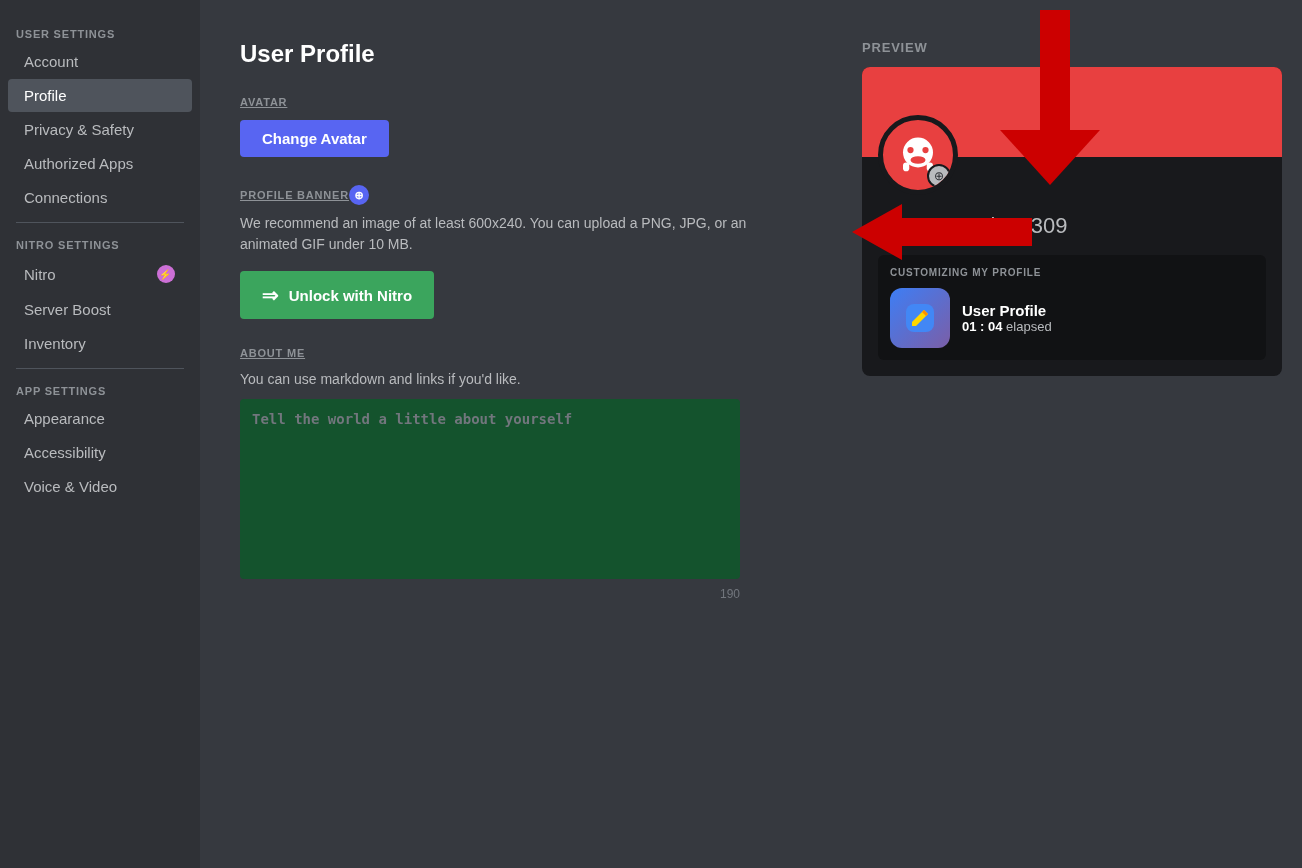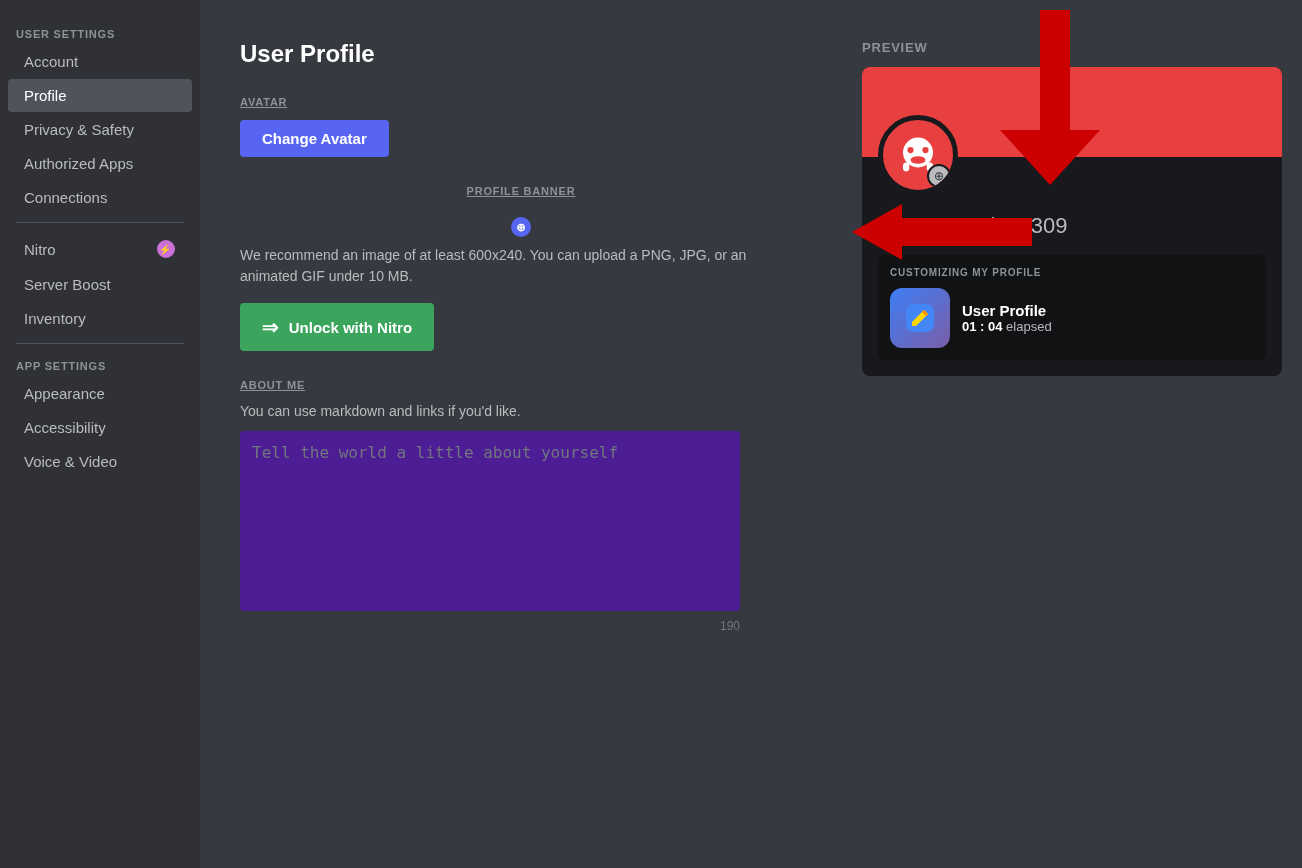--- a/index.html
+++ b/index.html
@@ -88,23 +88,22 @@
       border-radius: 4px;
       font-size: 15px;
       font-weight: 600;
       cursor: pointer;
       text-align: right;
     }
 
     .profile-banner-row {
       display: flex;
       align-items: center;
-      gap: 20px;
+      gap: 0;
       margin-bottom: 8px;
-      flex-direction: column;
     }
     .nitro-badge {
       width: 20px;
       height: 20px;
       background: #5865f2;
       border-radius: 50%;
       display: inline-flex;
       align-items: center;
       justify-content: center;
       font-size: 11px;
@@ -138,28 +137,29 @@
     .about-me-description {
       font-size: 14px;
       color: #b9bbbe;
       margin-bottom: 12px;
     }
 
     .about-me-textarea {
       width: 100%;
       max-width: 500px;
       height: 180px;
-      background: #4c1d95;
+      background: #14532d;
       border: none;
       border-radius: 4px;
       color: #dcddde;
-      font-size: 16px;
+      font-size: 14px;
       padding: 12px;
       resize: none;
       outline: none;
+      font-weight: bold;
     }
     .about-me-textarea::placeholder {
       color: #72767d;
     }
     .char-count {
       text-align: right;
       font-size: 12px;
       color: #72767d;
       max-width: 500px;
       margin-top: 4px;
@@ -328,20 +328,21 @@
     </div>
     <div class="sidebar-item">
       <span>Authorized Apps</span>
     </div>
     <div class="sidebar-item">
       <span>Connections</span>
     </div>
   </div>
   <hr class="sidebar-divider">
   <div>
+    <div class="sidebar-section-label">NITRO SETTINGS</div>
     <div class="sidebar-item">
       <span>Nitro</span>
       <span class="nitro-icon">
         <svg width="20" height="20" viewBox="0 0 20 20" fill="none">
           <circle cx="10" cy="10" r="9" fill="#f47fff" opacity="0.8"></circle>
           <text x="10" y="14" text-anchor="middle" fill="white" font-size="10" font-weight="bold">⚡</text>
         </svg>
       </span>
     </div>
     <div class="sidebar-item">

